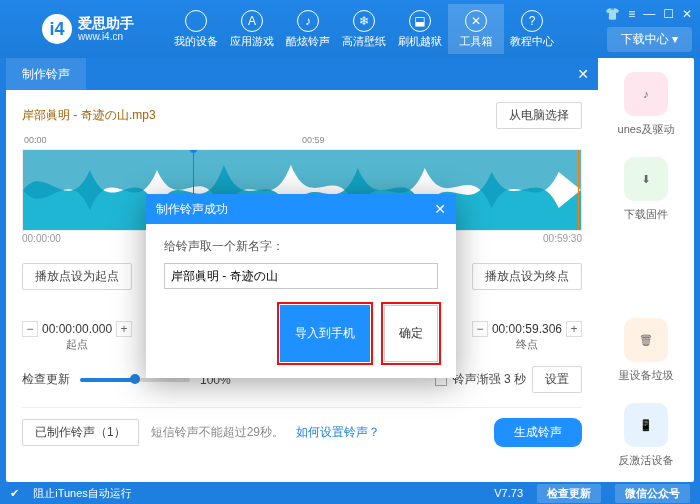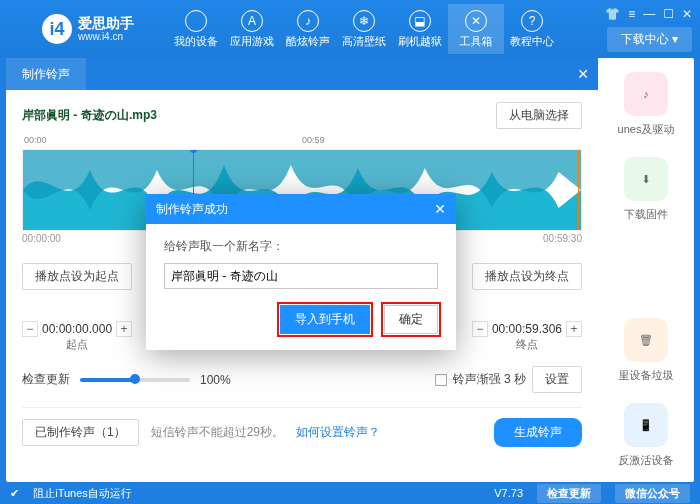--- a/index.html
+++ b/index.html
@@ -18,21 +18,21 @@
 .win-btns{display:flex;gap:8px;color:#fff;font-size:12px;}
 .win-btns span{cursor:pointer;opacity:.9;}
 .dlbtn{background:rgba(255,255,255,.18);color:#fff;font-size:12px;padding:4px 14px;border-radius:3px;cursor:pointer;}
 .content{position:absolute;left:6px;right:6px;top:58px;bottom:22px;background:#fff;border-radius:2px;display:flex;}
 .main-col{flex:1;position:relative;}
 .tab-bar{height:32px;background:#1e7fe0;display:flex;align-items:center;color:#fff;}
 .tab-bar .tab{padding:0 16px;font-size:12px;height:32px;line-height:32px;background:rgba(255,255,255,.12);cursor:pointer;}
 .tab-bar .close{margin-left:auto;width:30px;text-align:center;cursor:pointer;font-size:14px;}
 .panel{padding:12px 16px;}
 .file-row{display:flex;align-items:center;gap:8px;margin-bottom:6px;}
-.file-row .fn{flex:1;font-size:12px;color:#14532d;font-weight:bold;}
+.file-row .fn{flex:1;font-size:12px;color:#a16207;font-weight:normal;}
 .gbtn{border:1px solid #d6d6d6;background:#fff;font-size:12px;padding:4px 12px;cursor:pointer;border-radius:2px;color:#444;}
 .wave-box{position:relative;height:110px;margin-top:6px;}
 .ruler{height:14px;font-size:9px;color:#888;display:flex;justify-content:space-between;padding:0 2px;}
 .wave{position:relative;height:82px;background:#fff;border:1px solid #eee;overflow:hidden;}
 .wave svg{width:100%;height:100%;}
 .wave .sel{position:absolute;top:0;bottom:0;left:30.5%;width:1px;background:#1e7fe0;}
 .wave .sel::before{content:"";position:absolute;top:-4px;left:-3px;width:7px;height:7px;background:#1e7fe0;border-radius:50%;}
 .wave .sel2{position:absolute;top:0;bottom:0;right:2px;width:1px;background:#ff7a00;}
 .wave-ft{display:flex;justify-content:space-between;font-size:10px;color:#999;margin-top:2px;}
 .ctrls{display:flex;align-items:center;gap:10px;margin-top:10px;}
@@ -61,21 +61,21 @@
 .status{position:absolute;left:0;right:0;bottom:0;height:22px;background:#1e7fe0;color:#fff;font-size:11px;display:flex;align-items:center;padding:0 10px;gap:14px;}
 .status .sbtn{background:rgba(255,255,255,.18);padding:2px 10px;border-radius:2px;cursor:pointer;font-weight:bold;}
 .modal-ov{position:absolute;inset:0;z-index:9;}
 .modal{position:absolute;left:146px;top:194px;width:310px;background:#fff;box-shadow:0 6px 30px rgba(0,0,0,.35);}
 .modal-h{height:30px;background:#1E90FF;color:#fff;font-size:12px;display:flex;align-items:center;padding:0 10px;}
 .modal-h .mx{margin-left:auto;cursor:pointer;font-size:14px;}
 .modal-b{padding:14px 18px 16px;}
 .modal-b .lbl{font-size:12px;color:#555;margin-bottom:8px;}
 .modal-b input{width:100%;border:1px solid #c8c8c8;padding:5px 6px;font-size:12px;}
 .modal-f{display:flex;justify-content:flex-end;gap:14px;margin-top:16px;}
-.mbtn{font-size:12px;padding:5px 14px;cursor:pointer;}
+.mbtn{font-size:12px;padding:19px 14px;cursor:pointer;}
 .mbtn.imp{background:#1E90FF;color:#fff;border:1px solid #1E90FF;outline:2px solid #e11;outline-offset:1px;}
 .mbtn.ok{background:#fff;color:#333;border:1px solid #ccc;outline:2px solid #e11;outline-offset:1px;}
 </style>
 </head>
 <body>
 
 <div class="app-header">
   <div class="logo-col">
     <div class="logo-ico">i4</div>
     <div class="logo-txt">

